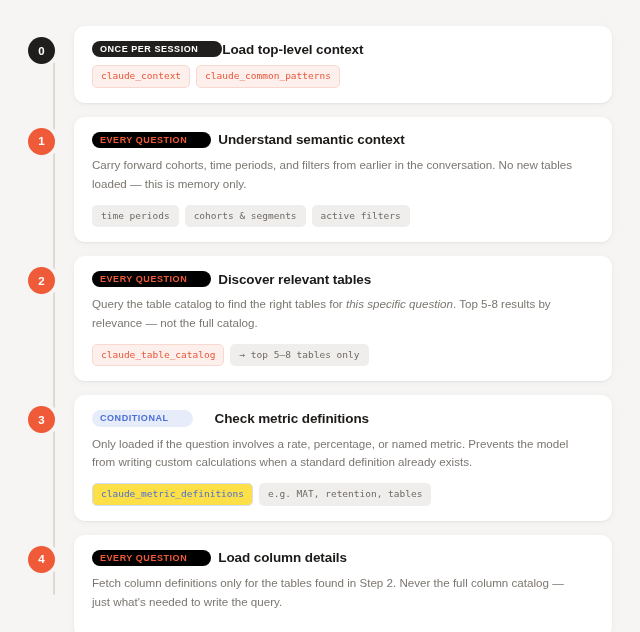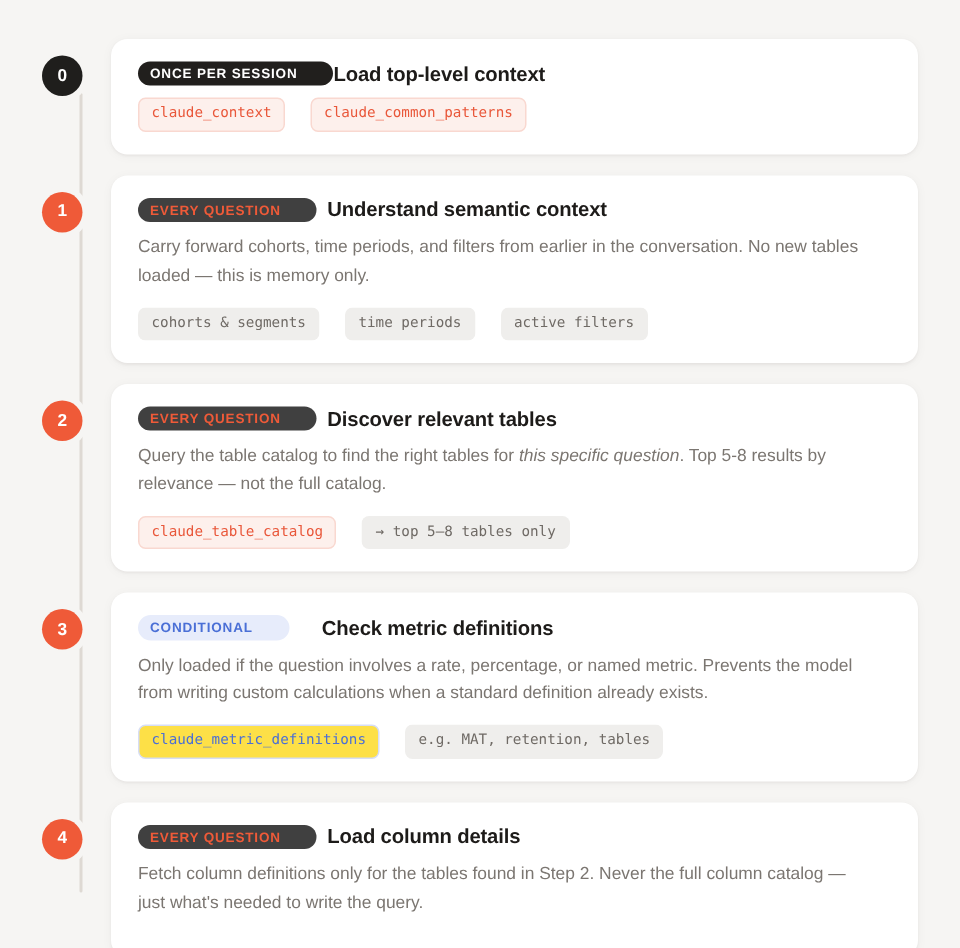--- a/index.html
+++ b/index.html
@@ -85,21 +85,21 @@
     padding: 3px 24px 3px 8px;
     border-radius: 20px;
     line-height: 1.15;
     white-space: nowrap;
   }
   .badge.dark {
     background: #211f1d;
     color: #ffffff;
   }
   .badge.warm {
-    background: #404040;
+    background: #000000;
     color: #ef5a38;
     margin-right: 7px;
   }
   .badge.cool {
     background: #e7ecfb;
     color: #4a6fd6;
     margin-right: 22px;
   }
 
   .title {
@@ -111,21 +111,21 @@
 
   .desc {
     font-size: 11.6px;
     line-height: 1.62;
     color: #7b7671;
     margin: 0 0 11px 0;
     max-width: 492px;
   }
   .desc em { font-style: italic; }
 
-  .chips { display: flex; flex-wrap: wrap; gap: 17px; align-items: center; }
+  .chips { display: flex; flex-wrap: wrap; gap: 6px; align-items: center; }
 
   .chip {
     display: inline-block;
     font-family: "DejaVu Sans Mono", monospace;
     font-size: 9.5px;
     line-height: 1.2;
     padding: 4px 8px 5px 8px;
     border-radius: 5px;
     white-space: nowrap;
   }
@@ -171,22 +171,22 @@
 
     <div class="step">
       <div class="marker accent">1</div>
       <div class="card">
         <div class="card-head">
           <span class="badge warm">EVERY QUESTION</span>
           <span class="title">Understand semantic context</span>
         </div>
         <p class="desc">Carry forward cohorts, time periods, and filters from earlier in the conversation. No new tables loaded — this is memory only.</p>
         <div class="chips">
+          <span class="chip neutral">time periods</span>
           <span class="chip neutral">cohorts &amp; segments</span>
-          <span class="chip neutral">time periods</span>
           <span class="chip neutral">active filters</span>
         </div>
       </div>
     </div>
 
     <div class="step">
       <div class="marker accent">2</div>
       <div class="card">
         <div class="card-head">
           <span class="badge warm">EVERY QUESTION</span>

